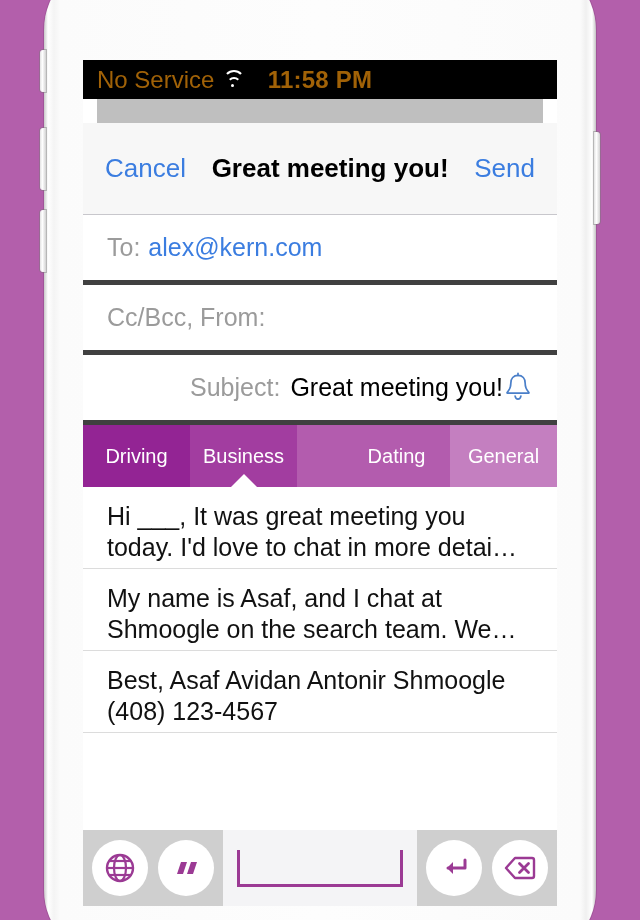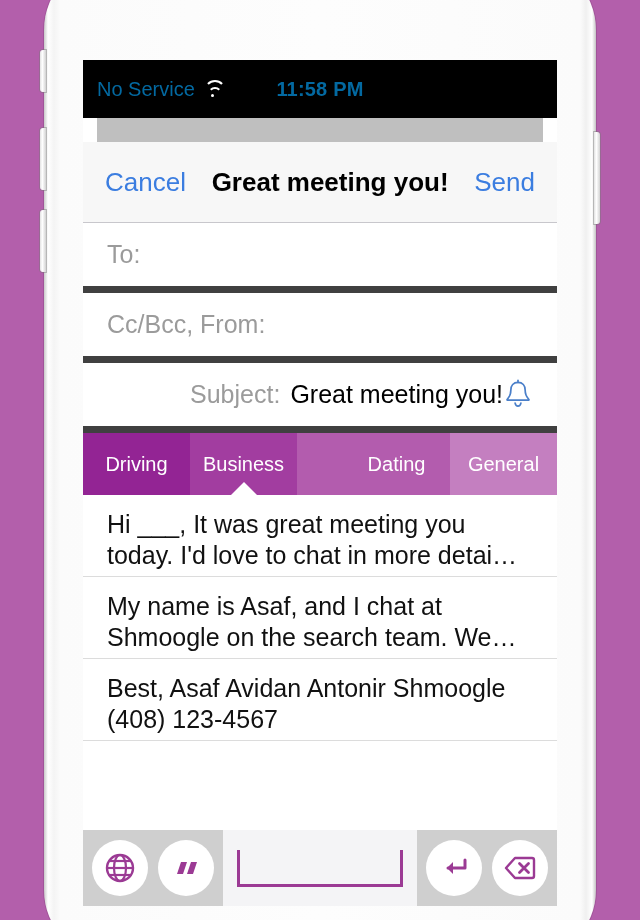--- a/index.html
+++ b/index.html
@@ -48,26 +48,26 @@
     left: 83px;
     top: 60px;
     width: 474px;
     height: 846px;
     background: #ffffff;
     overflow: hidden;
   }
 
   
   #status-bar {
-    height: 58px;
+    height: 39px;
     background: #000;
-    color: #0369a1;
+    color: #a16207;
     display: flex;
     align-items: center;
-    font-size: 20px;
+    font-size: 24px;
     position: relative;
   }
   #status-left {
     position: absolute; left: 14px;
     display: flex; align-items: center; gap: 8px;
   }
   #status-center {
     position: absolute; left: 0; right: 0; text-align: center;
     font-weight: bold; letter-spacing: 0.2px;
   }
@@ -94,39 +94,39 @@
     width:2.5px;height:6px;background:#fff;border-radius:0 2px 2px 0;
   }
 
   
   #partial-page {
     height: 24px;
     background: #bfbfbf;
     margin: 0 14px;
   }
   #nav-bar {
-    height: 81px;
+    height: 92px;
     background: #f7f7f7;
     border-bottom: 1px solid #c8c7cc;
     display: flex;
     align-items: center;
     justify-content: space-between;
     padding: 0 22px;
     box-sizing: border-box;
   }
   #nav-cancel, #nav-send { font-size: 26px; color: #3b7de0; }
   #nav-title { font-size: 26px; font-weight: bold; color: #000; }
 
   
   .field-row {
     height: 70px;
     display: flex;
     align-items: center;
     padding: 0 24px;
-    border-bottom: 7px solid #404040;
+    border-bottom: 5px solid #404040;
     box-sizing: border-box;
     font-size: 25px;
   }
   .field-label { color: #9b9b9b; }
   .field-value { color: #3b7de0; margin-left: 8px; }
   .field-value.dark { color: #000; margin-left: 10px; }
   .field-row.subject { justify-content: flex-end; }
   .subject-left { display: flex; align-items: center; }
   #bell-icon { width: 30px; height: 32px; }
 
@@ -223,20 +223,21 @@
   <div id="partial-page"></div>
 
   <div id="nav-bar">
     <div id="nav-cancel">Cancel</div>
     <div id="nav-title">Great meeting you!</div>
     <div id="nav-send">Send</div>
   </div>
 
   <div class="field-row">
     <span class="field-label">To:</span>
+    <span class="field-value">alex@kern.com</span>
   </div>
 
   <div class="field-row">
     <span class="field-label">Cc/Bcc, From:</span>
   </div>
 
   <div class="field-row subject">
     <span class="subject-left">
       <span class="field-label">Subject:</span>
       <span class="field-value dark">Great meeting you!</span>

